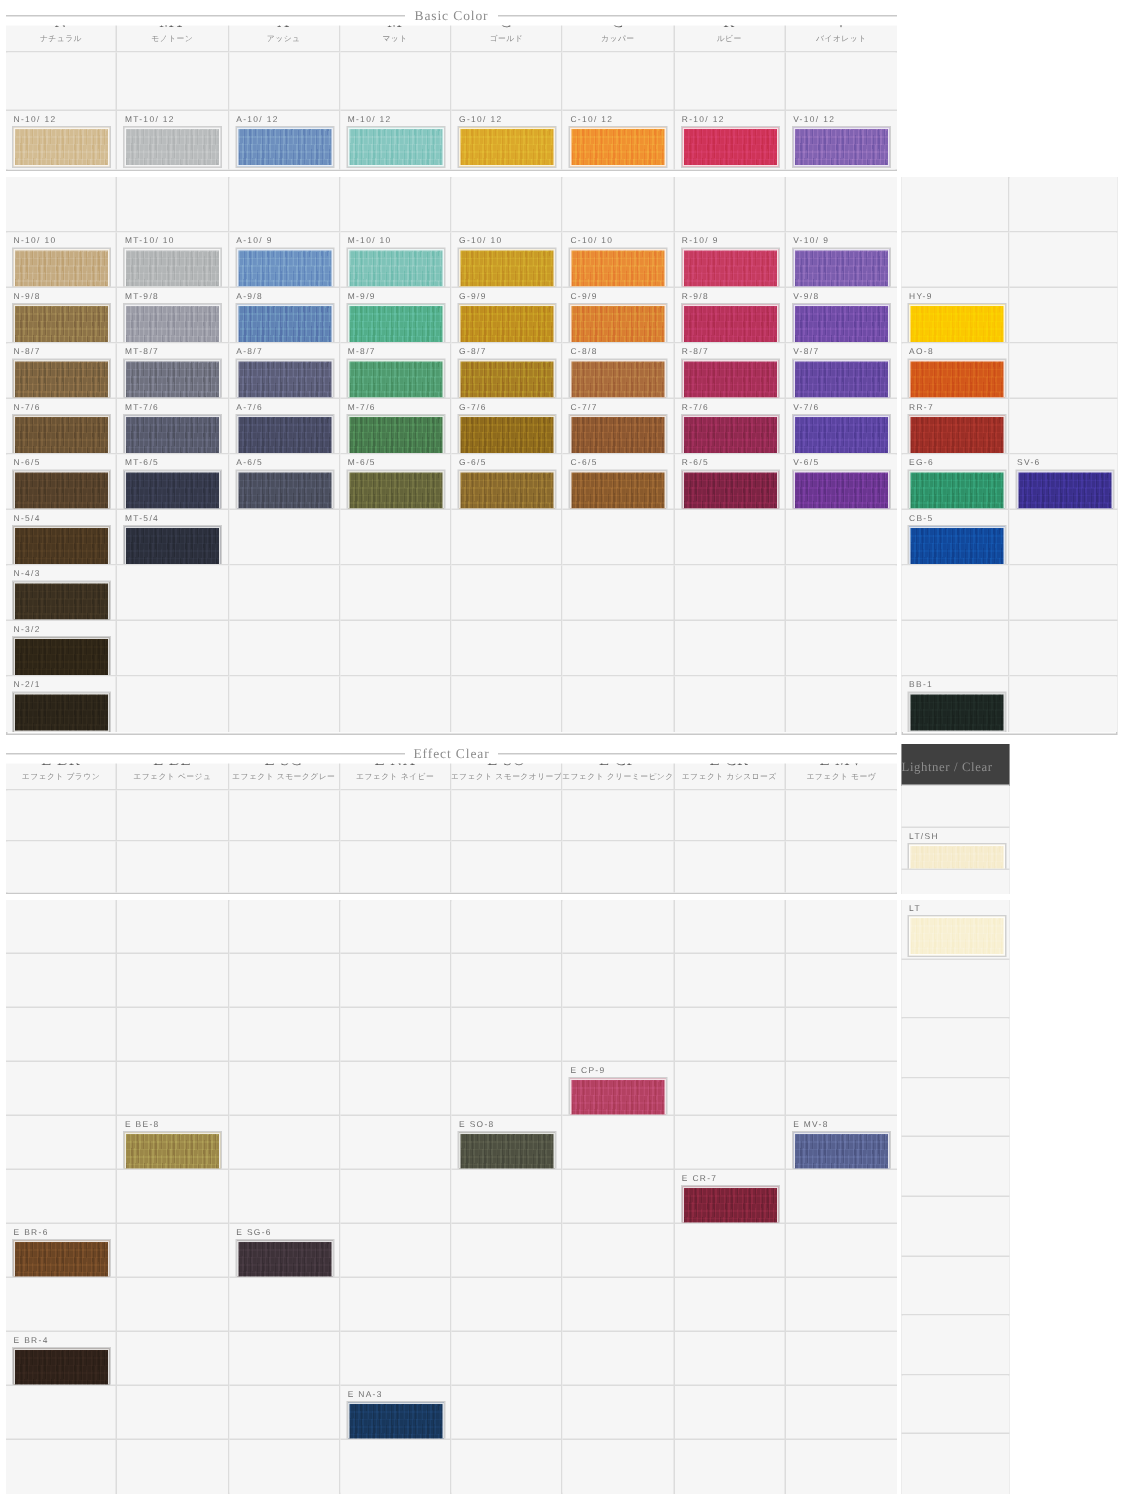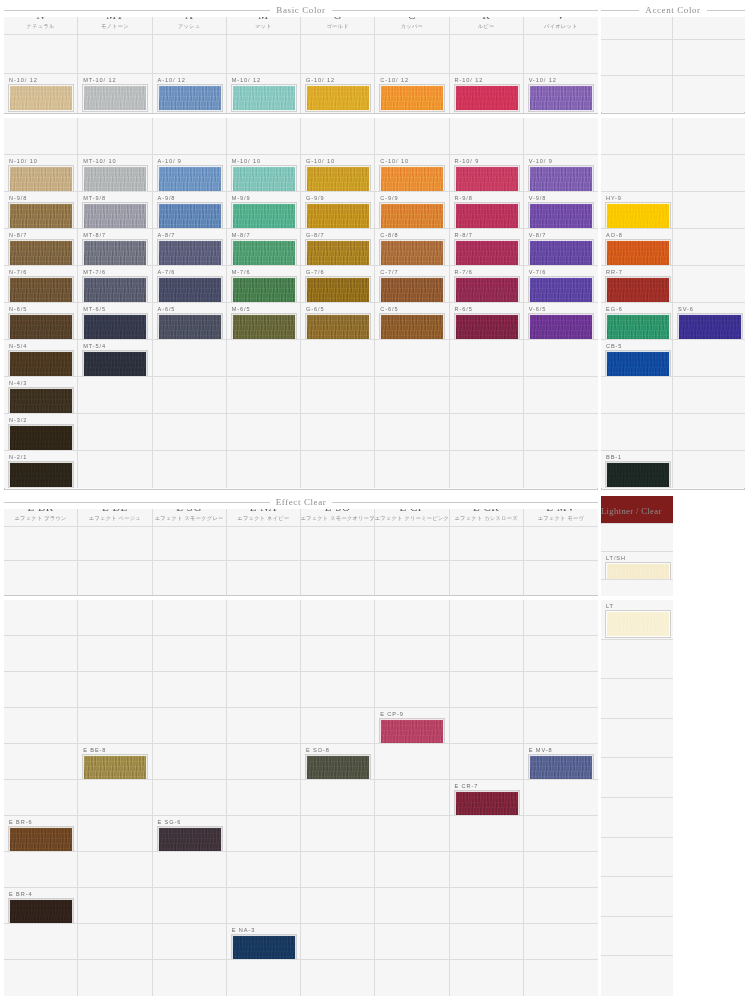--- a/index.html
+++ b/index.html
@@ -48,21 +48,21 @@
   .hcode{
     font-family:"Liberation Serif","DejaVu Serif",serif;
     font-size:11px;letter-spacing:.5px;color:#5c5c5c;line-height:12px;
   }
   .hjp{
     font-size:5.2px;letter-spacing:.3px;color:#8a8a8a;line-height:8px;margin-top:1px;
     white-space:nowrap;
   }
   .lcHeader{
     display:flex;align-items:flex-start;justify-content:center;
-    padding-top:2px;background:#7f1d1d;text-align:center;
+    padding-top:2px;background:#404040;text-align:center;
   }
   .lcHeader .t{
     font-family:"Liberation Serif","DejaVu Serif",serif;
     font-size:8.5px;letter-spacing:.4px;color:#8d8d8d;
   }
 
   
   .swcode{
     position:absolute;left:5px;top:3px;
     font-size:5.6px;letter-spacing:.9px;color:#6e6e6e;
@@ -165,34 +165,20 @@
           <div class="swcode">R-10/ 12</div>
           <div class="sw" style="background: rgb(207, 51, 88);"></div>
         </div>
         <div class="cell lastcol lastrow">
           <div class="swcode">V-10/ 12</div>
           <div class="sw" style="background: rgb(129, 98, 177);"></div>
         </div>
       </div>
   </div>
 
-  <div class="panel" id="accent-top" style="left:601px;top:4px;width:144px;height:110px;">
-    <div class="frame"></div>
-    <div class="sect-title">
-      <span>Accent Color</span>
-    </div>
-    <div class="grid" id="grid-accent-top" style="grid-template-columns: repeat(2, 1fr); grid-template-rows: 36px 36px 36px;">
-        <div class="cell empty"></div>
-        <div class="cell lastcol empty"></div>
-        <div class="cell empty"></div>
-        <div class="cell lastcol empty"></div>
-        <div class="cell lastrow empty"></div>
-        <div class="cell lastcol lastrow empty"></div>
-      </div>
-  </div>
 
   <div class="panel" id="basic-main" style="left:4px;top:118px;width:594px;height:372px;">
     <div class="frame"></div>
     <div class="grid" id="grid-basic-main" style="grid-template-columns: repeat(8, 1fr); grid-template-rows: 37px 37px 37px 37px 37px 37px 37px 37px 37px 37px;">
         <div class="cell empty"></div>
         <div class="cell empty"></div>
         <div class="cell empty"></div>
         <div class="cell empty"></div>
         <div class="cell empty"></div>
         <div class="cell empty"></div>

